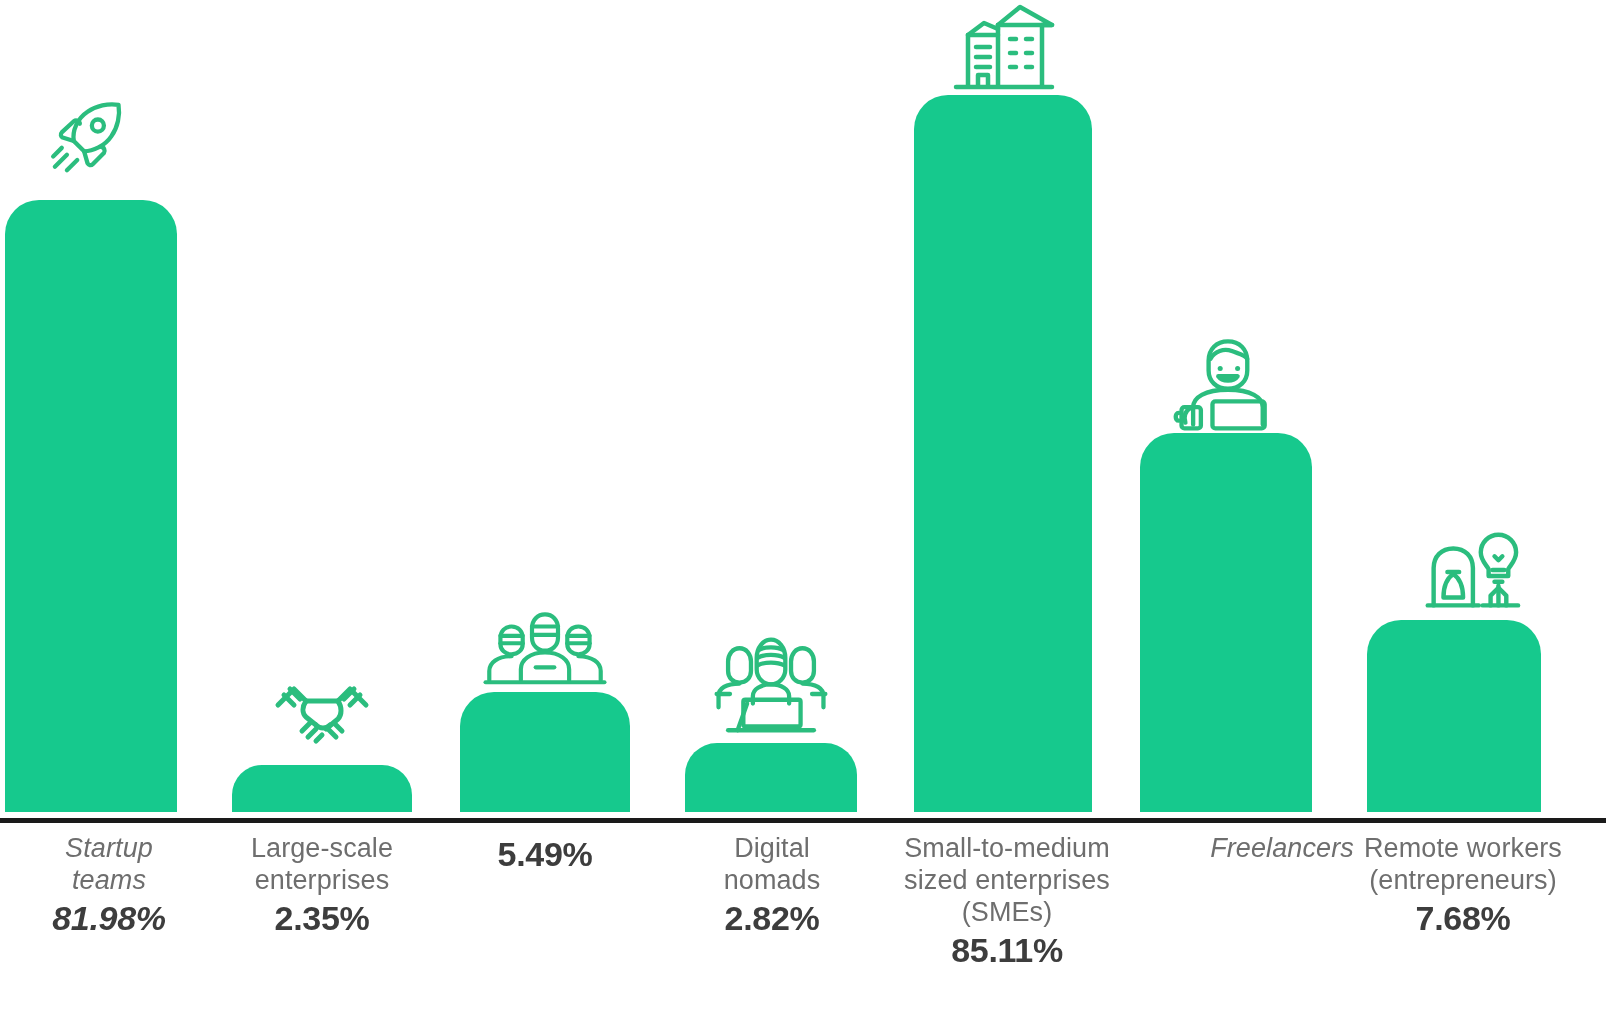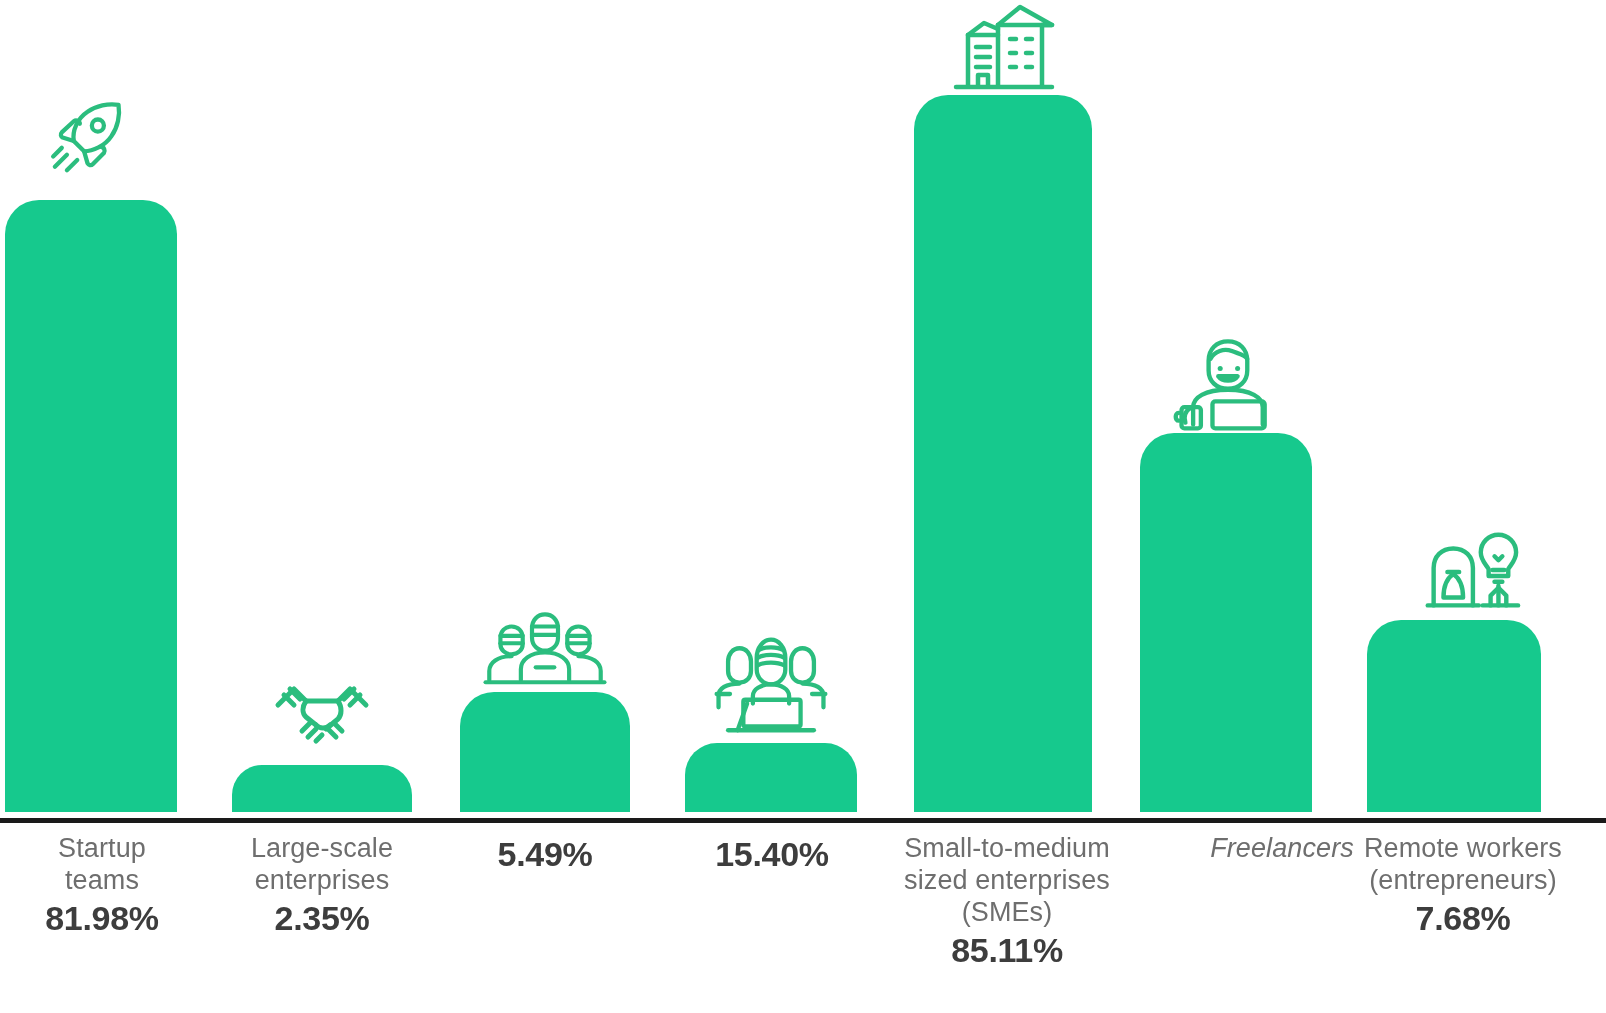--- a/index.html
+++ b/index.html
@@ -250,38 +250,40 @@
       </span>
       <div class="bar" style="height:192px;"></div>
     </div>
 
   </div>
 
   <div class="axis-line"></div>
 
   <div class="labels">
 
-    <div class="label-group" style="left:9px; width:186px;">
+    <div class="label-group" style="left:16px; width:186px;font-style:italic;">
       <div class="cat-name">Startup
 teams</div>
       <div class="cat-value">81.98%</div>
     </div>
 
     <div class="label-group" style="left:222px; width:200px;">
       <div class="cat-name">Large-scale
 enterprises</div>
       <div class="cat-value">2.35%</div>
     </div>
 
     <div class="label-group" style="left:452px; width:186px;">
       <div class="cat-value">5.49%</div>
     </div>
 
     <div class="label-group" style="left:680px; width:184px;">
-      <div class="cat-value">15.40%</div>
+      <div class="cat-name">Digital
+nomads</div>
+      <div class="cat-value">2.82%</div>
     </div>
 
     <div class="label-group" style="left:884px; width:246px;">
       <div class="cat-name">Small-to-medium
 sized enterprises
 (SMEs)</div>
       <div class="cat-value">85.11%</div>
     </div>
 
     <div class="label-group" style="left:1190px; width:184px;font-style:italic;">

